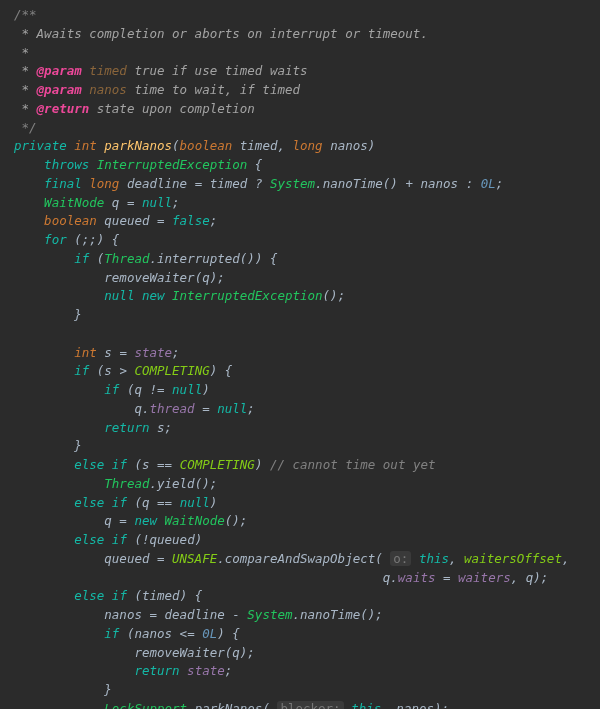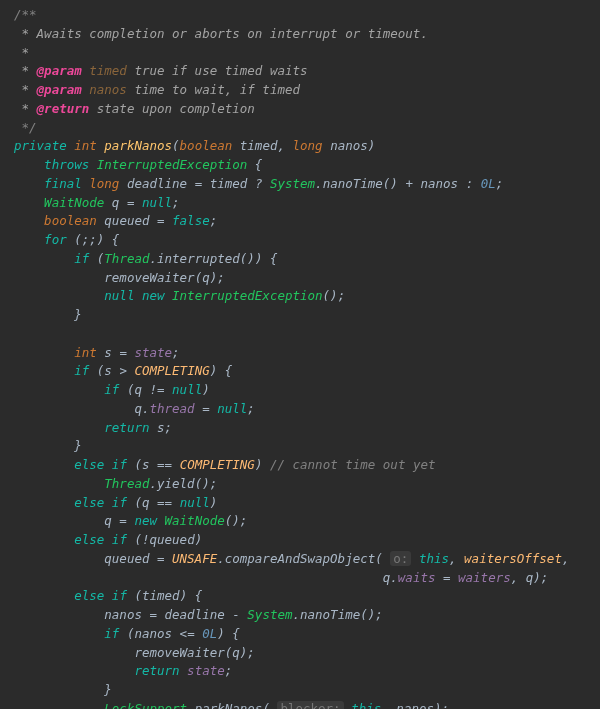--- a/index.html
+++ b/index.html
@@ -22,21 +22,21 @@
     font-family: inherit;
   }
   .c-comment    { color: #808080; font-style: italic; }
   .c-doc-tag    { color: #ec4899; font-style: italic; font-weight: bold; }
   .c-doc-param  { color: #8a653b; font-style: italic; }
   .c-doc-text   { color: #a3a3a3; font-style: italic; }
   .c-keyword    { color: #14b8a6; }
   .c-type       { color: #cc7832; }
   .c-method-decl{ color: #ffc66d; }
   .c-field      { color: #9876aa; }
-  .c-static     { color: #fdba74; font-style: italic; }
+  .c-static     { color: #84cc16; font-style: italic; }
   .c-ident      { color: #a9b7c6; }
   .c-class      { color: #22c55e; }
   .c-num        { color: #6897bb; }
   .c-call       { color: #a9b7c6; }
   .c-hint       { color: #787878; background:#3a3a3a; border-radius:3px; padding:0 3px; font-style: normal;}
   .c-punc       { color: #a9b7c6; }
   .c-italic-call{ color:#a9b7c6; font-style: italic; }
 </style>
 </head>
 <body>

